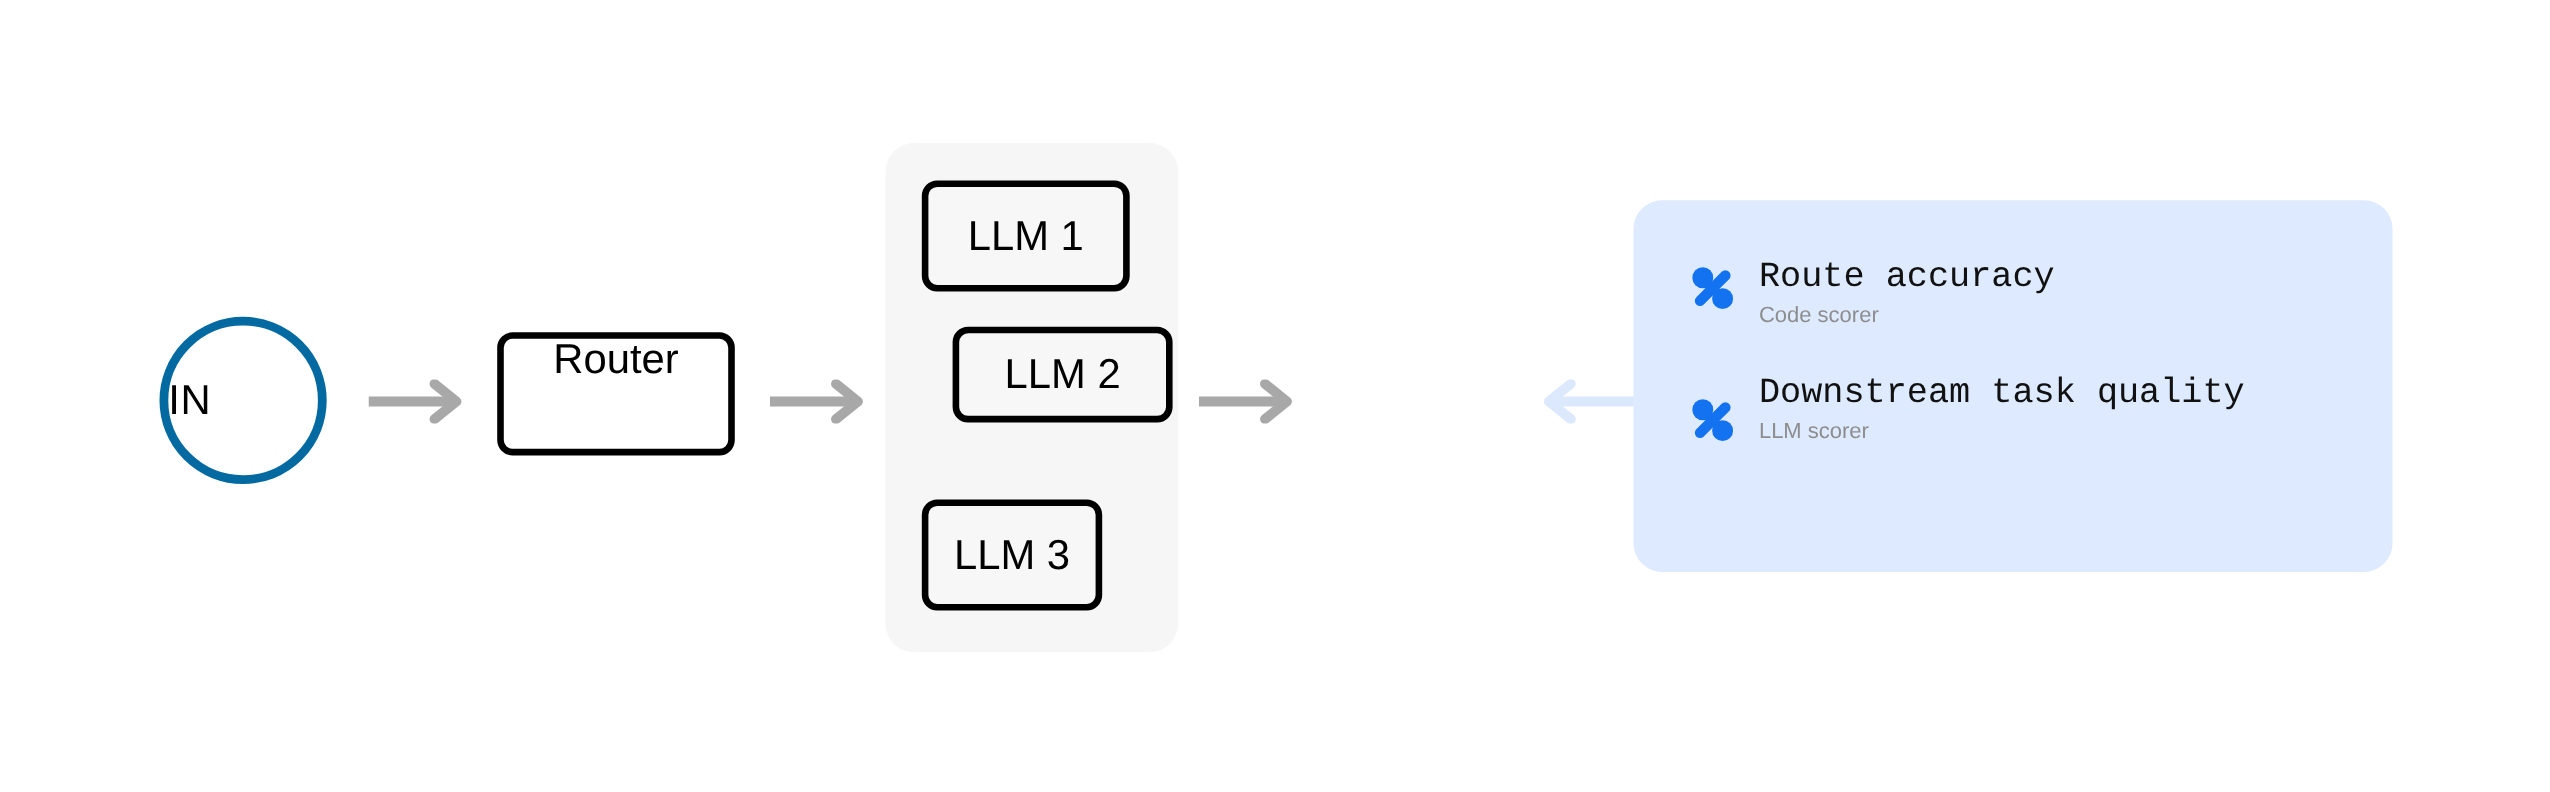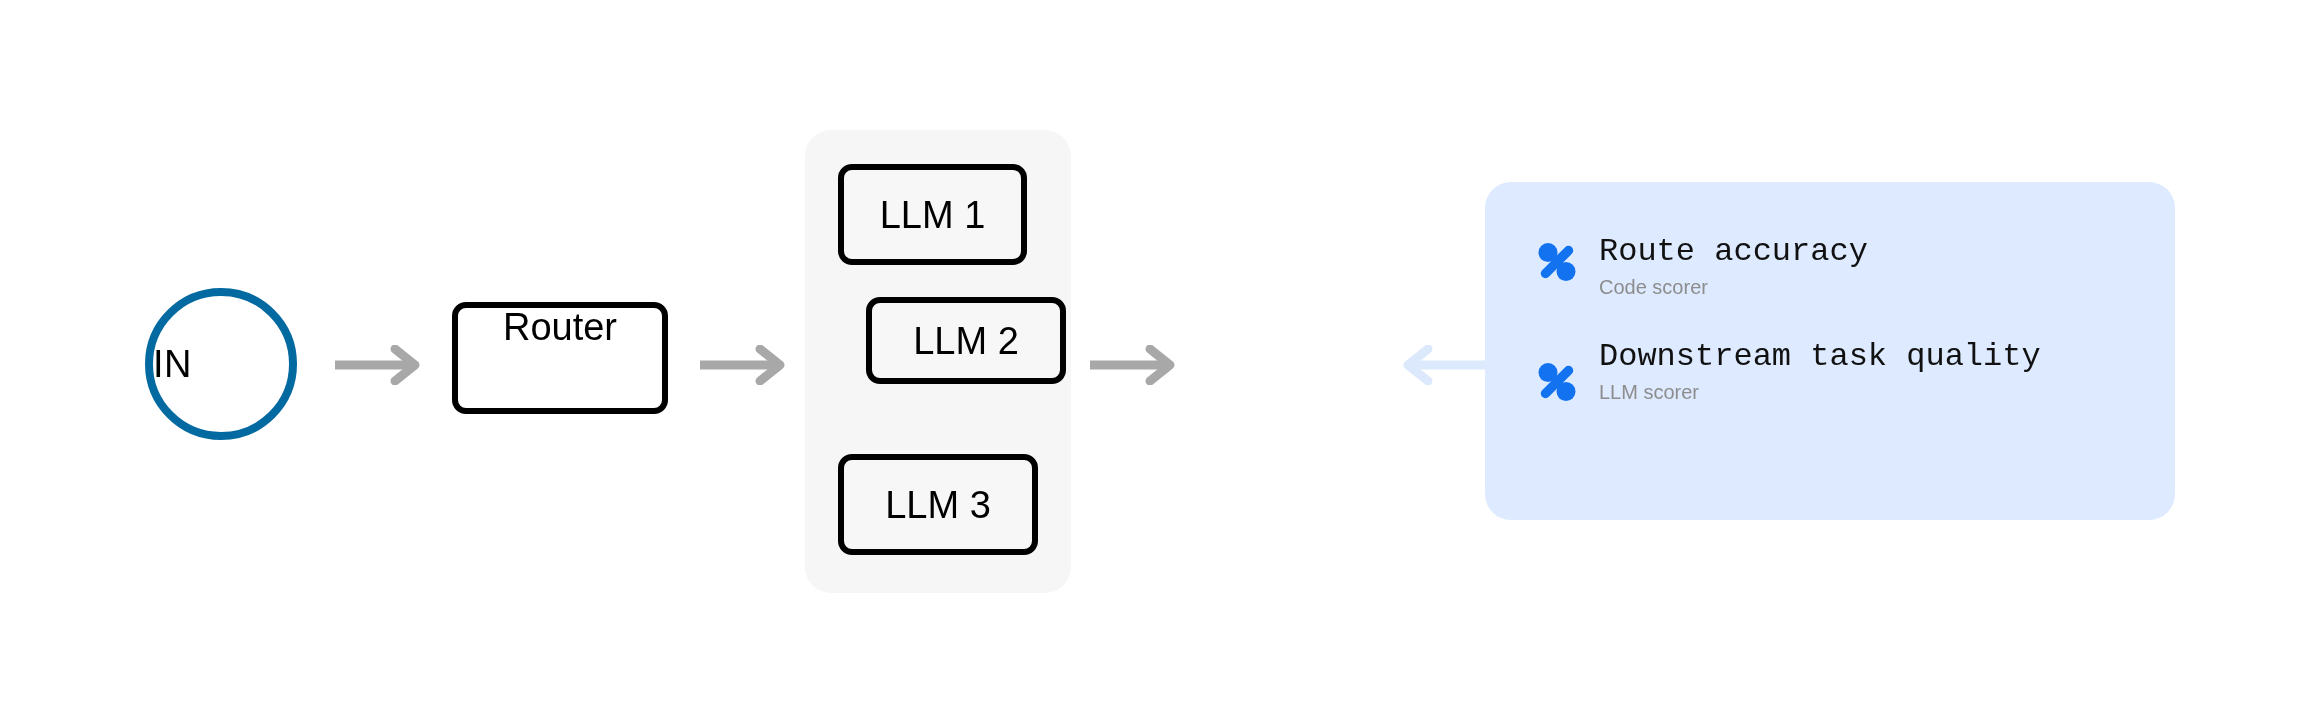--- a/index.html
+++ b/index.html
@@ -156,21 +156,21 @@
   <div class="llm-group" style="left:805px; top:130px; width:266px; height:463px;">
 
     <div class="llm-box" style="left:33px; top:34px; width:189px; height:101px;">
       <span class="llm-label">LLM 1</span>
     </div>
 
     <div class="llm-box" style="left:33px; top:167px; width:200px; height:87px;margin-left:28px;">
       <span class="llm-label">LLM 2</span>
     </div>
 
-    <div class="llm-box" style="left:33px; top:324px; width:200px; height:101px;">
+    <div class="llm-box" style="left:33px; top:324px; width:164px; height:101px;">
       <span class="llm-label">LLM 3</span>
     </div>
   </div>
 
   <div class="arrow" style="left:1090px; top:345px; width:90px; height:40px;">
     <svg width="90" height="40" viewBox="0 0 90 40" aria-hidden="true">
       <line x1="0" y1="20" x2="78" y2="20" stroke="#a8a8a8" stroke-width="9" stroke-linecap="butt"></line>
       <polyline points="60,4 80,20 60,36" fill="none" stroke="#a8a8a8" stroke-width="9" stroke-linecap="round" stroke-linejoin="round"></polyline>
     </svg>
   </div>

